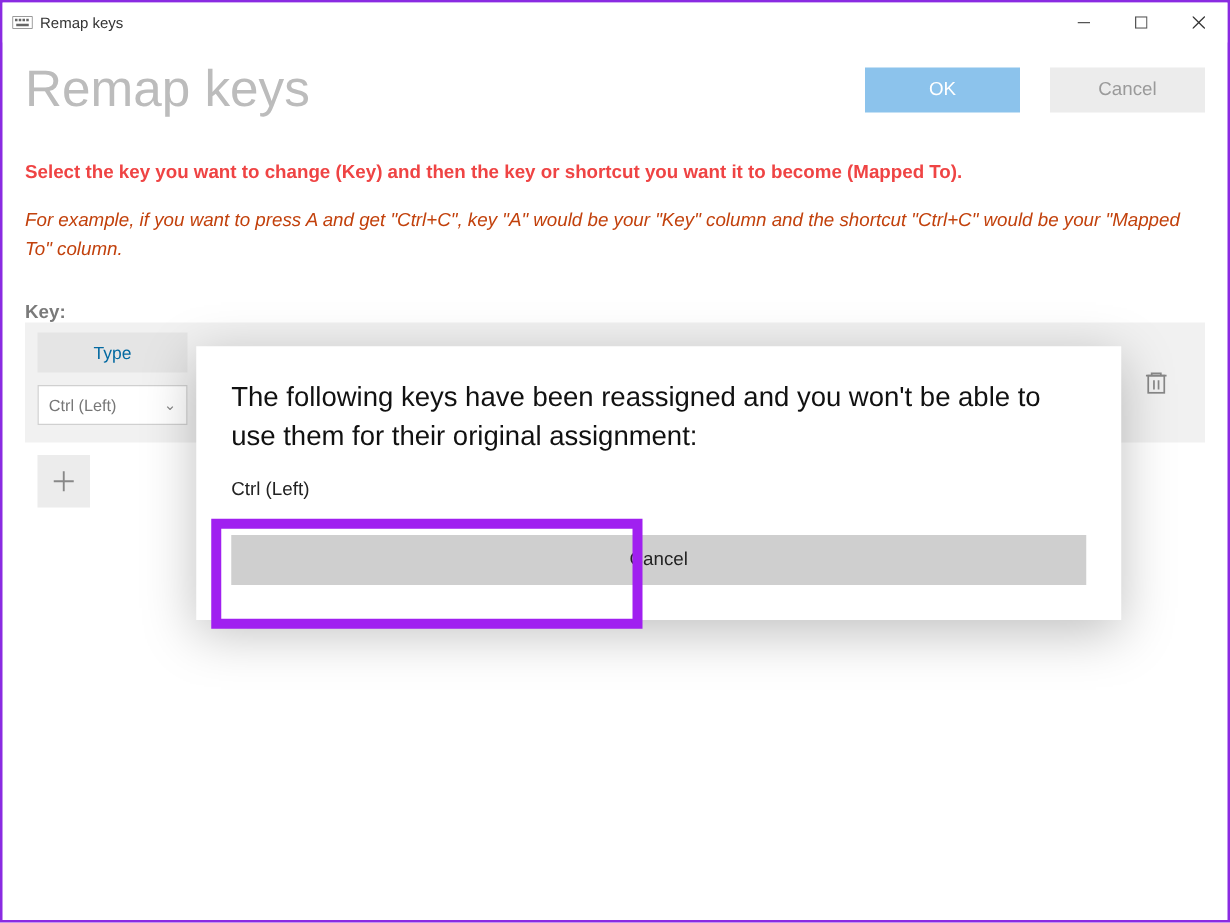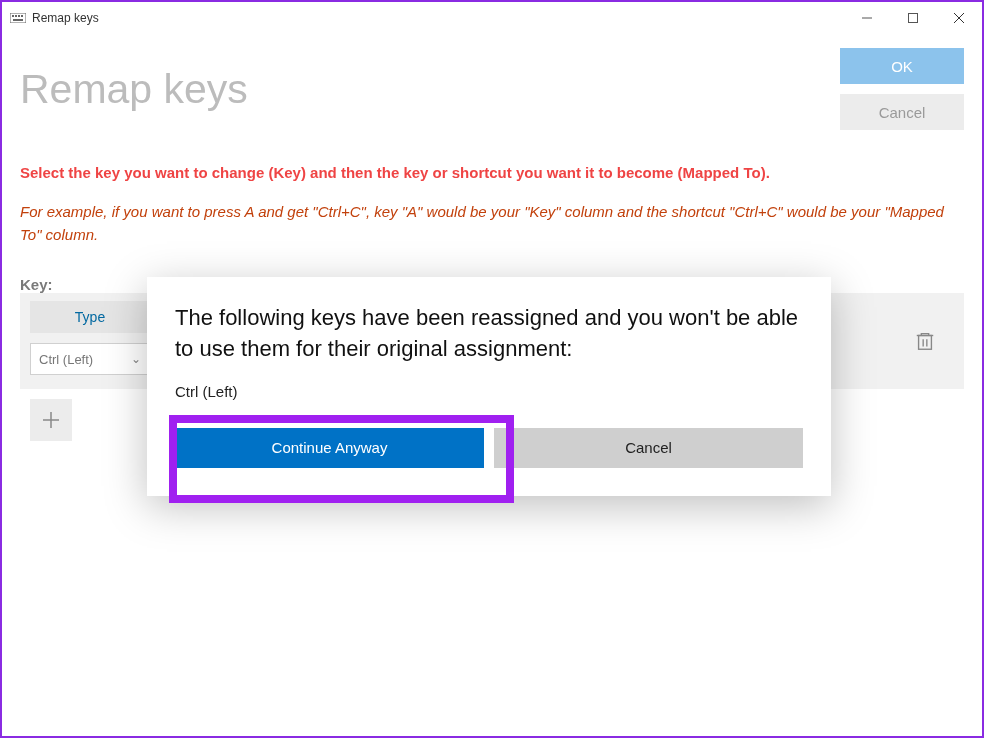--- a/index.html
+++ b/index.html
@@ -50,21 +50,21 @@
   display: flex;
   align-items: center;
   justify-content: space-between;
   margin-bottom: 34px;
 }
 .page-title {
   font-size: 41px;
   font-weight: 300;
   color: #bcbcbc;
 }
-.header-buttons { display: flex; gap: 10px; flex-direction: column; }
+.header-buttons { display: flex; gap: 24px; }
 .hdr-btn {
   width: 124px; height: 36px;
   border: none;
   font-size: 15px;
   font-family: inherit;
 }
 .hdr-ok { background: #8cc3ec; color: #fff; }
 .hdr-cancel { background: #ececec; color: #9a9a9a; }
 .instruct-bold {
   font-size: 15px;
@@ -128,23 +128,23 @@
 .add-btn {
   width: 42px; height: 42px;
   background: #ececec;
   border: none;
   display: flex; align-items: center; justify-content: center;
   color: #888;
 }
 
 .modal {
   position: absolute;
-  left: 145px;
+  left: 155px;
   top: 275px;
-  width: 684px;
+  width: 740px;
   background: #fff;
   box-shadow: 0 10px 40px rgba(0,0,0,0.25);
   padding: 26px 28px 28px 28px;
 }
 .modal-msg {
   font-size: 22px;
   color: #111;
   line-height: 1.4;
   margin-bottom: 18px;
   font-weight: 400;
@@ -255,18 +255,17 @@
         </svg>
 
     </button>
   </div>
 </div>
 
 <div class="modal">
   <div class="modal-msg">The following keys have been reassigned and you won't be able to use them for their original assignment:</div>
   <div class="modal-keys">Ctrl (Left)</div>
   <div class="modal-btns">
-    <button class="modal-btn btn-continue">Continue Anyway</button>
     <button class="modal-btn btn-cancel-m">Cancel</button>
   </div>
 </div>
 
 <div class="highlight-box"></div>
 
 </body></html>

